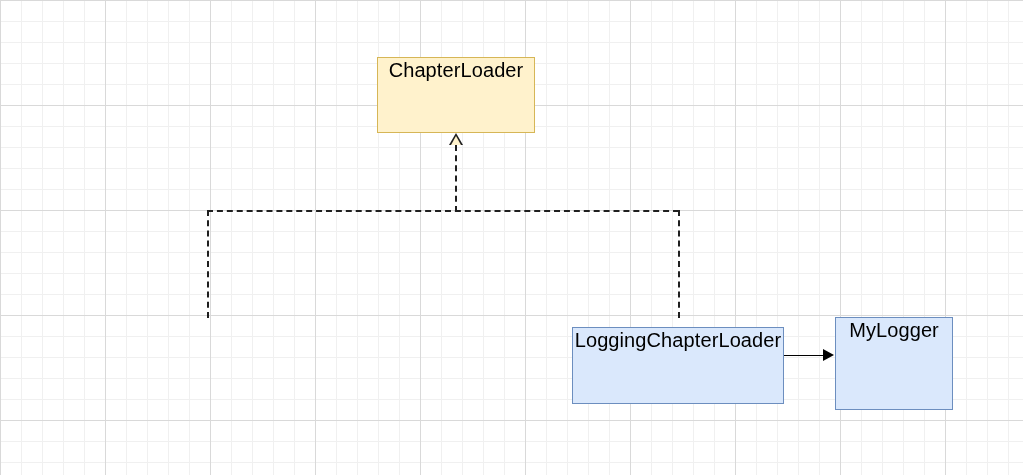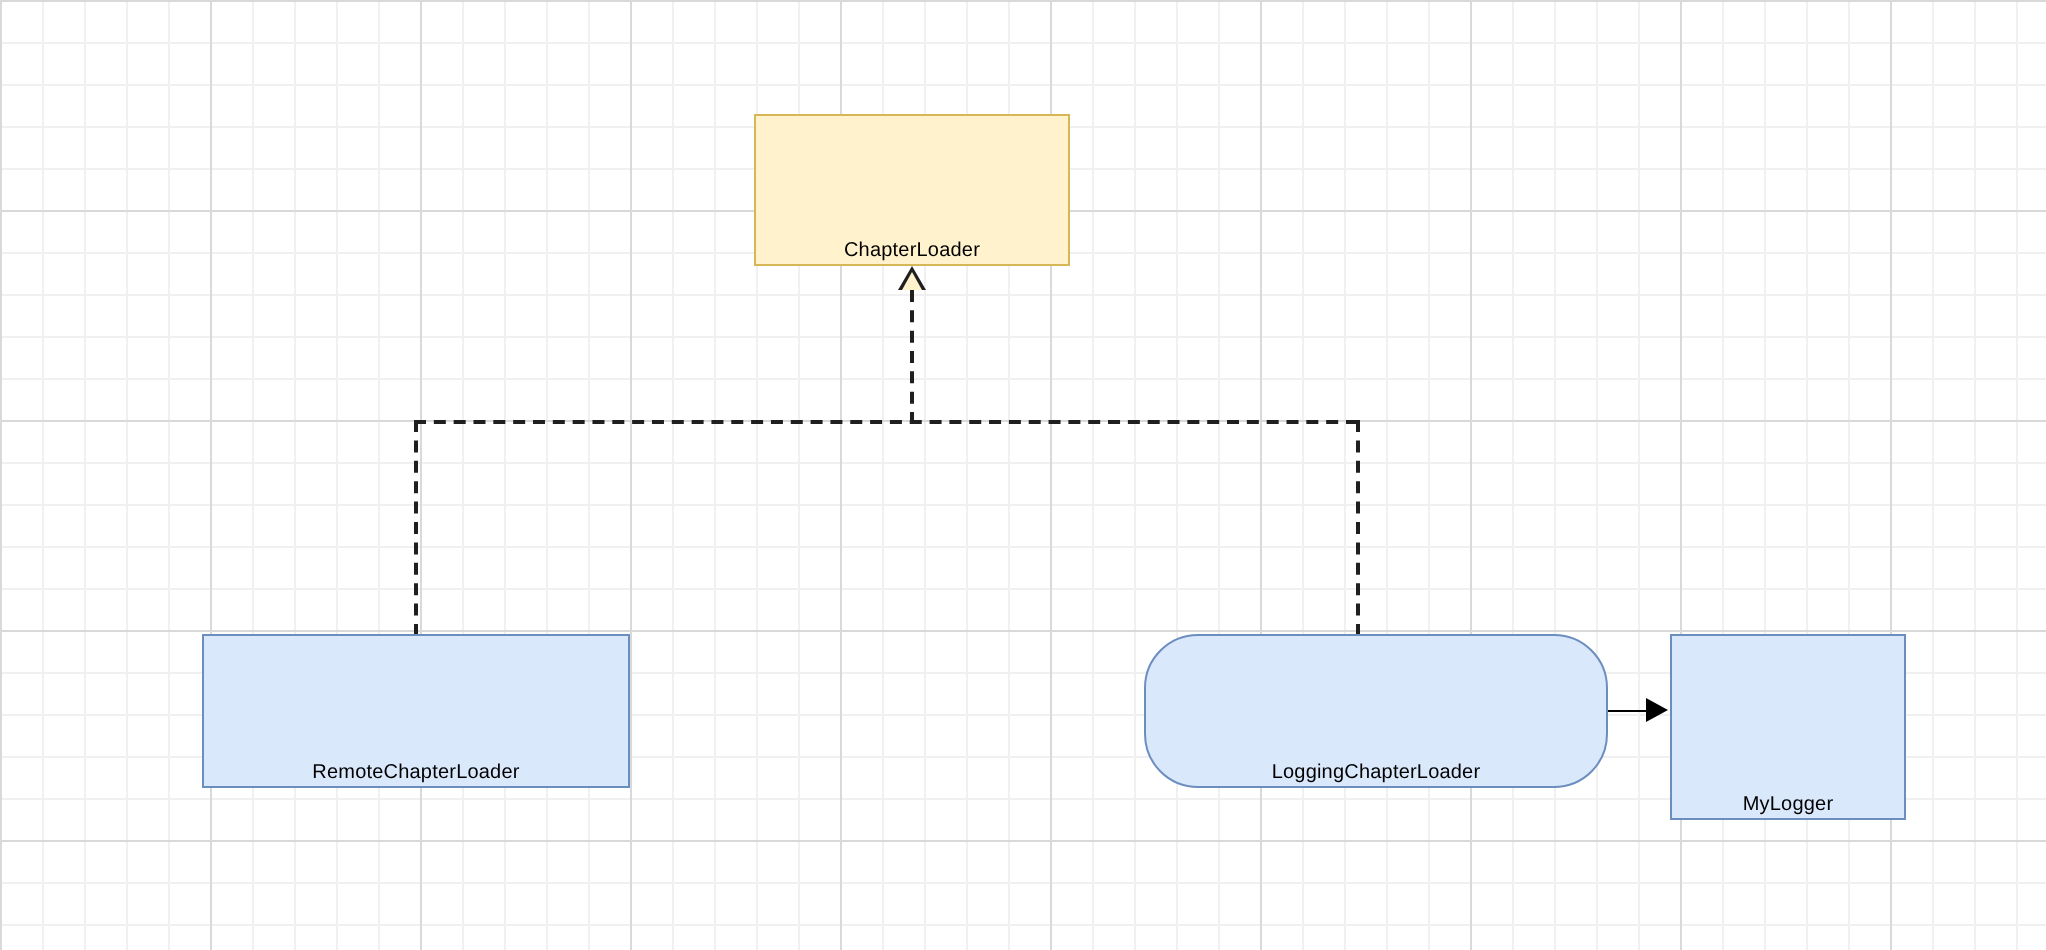--- a/index.html
+++ b/index.html
@@ -28,24 +28,24 @@
       21px 21px,
       21px 21px;
     background-position: 0px 0px, 0px 0px, 0px 0px, 0px 0px;
     font-family: "Liberation Sans", sans-serif;
   }
 
   .node {
     position: absolute;
     box-sizing: border-box;
     display: flex;
-    align-items: flex-end;
+    align-items: flex-start;
     justify-content: center;
     text-align: center;
-    font-size: 10px;
+    font-size: 20px;
     line-height: 1.2;
     color: #000000;
     letter-spacing: 0.1px;
     border-width: 1px;
     border-style: solid;
   }
 
   .node--interface {
     background: #fff2cc;
     border-color: #d6b656;
@@ -130,25 +130,22 @@
 
   <div class="edge-v-dashed" style="left:678px; top:210px; height:108px;"></div>
 
   <div class="edge-h-solid" style="left:784px; top:355px; width:40px;"></div>
   <div class="arrow-filled-right" style="left:823px; top:349px;"></div>
 
   <div class="node node--interface" style="left:377px; top:57px; width:158px; height:76px;">
     <span>ChapterLoader</span>
   </div>
 
-  <div class="node node--class" style="left:101px; top:317px; width:214px; height:77px;">
-    <span>RemoteChapterLoader</span>
-  </div>
 
-  <div class="node node--class" style="left:572px; top:317px; width:232px; height:77px;border-radius:27px;">
+  <div class="node node--class" style="left:572px; top:327px; width:212px; height:77px;">
     <span>LoggingChapterLoader</span>
   </div>
 
   <div class="node node--class" style="left:835px; top:317px; width:118px; height:93px;">
     <span>MyLogger</span>
   </div>
 
 </div>
 
 </body></html>

